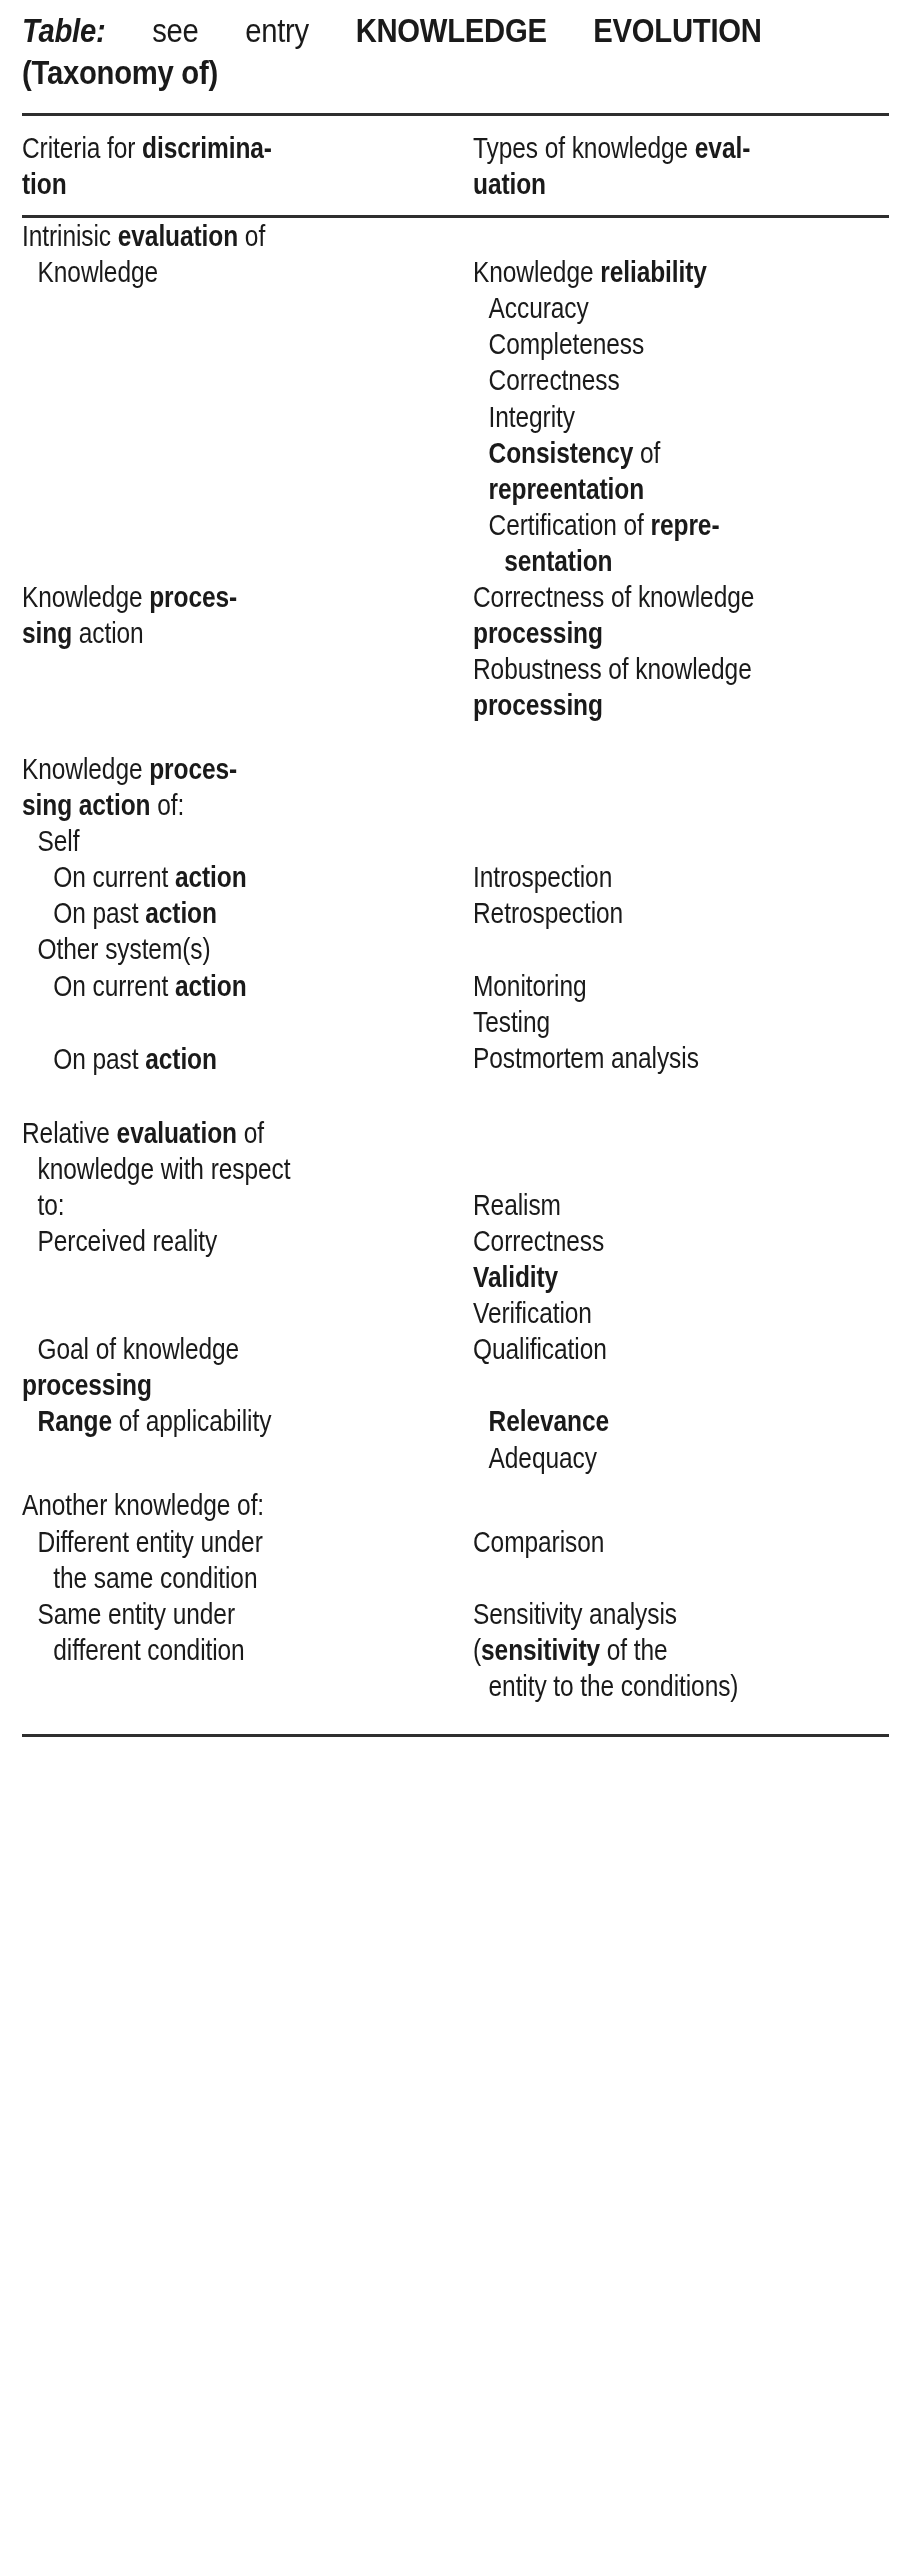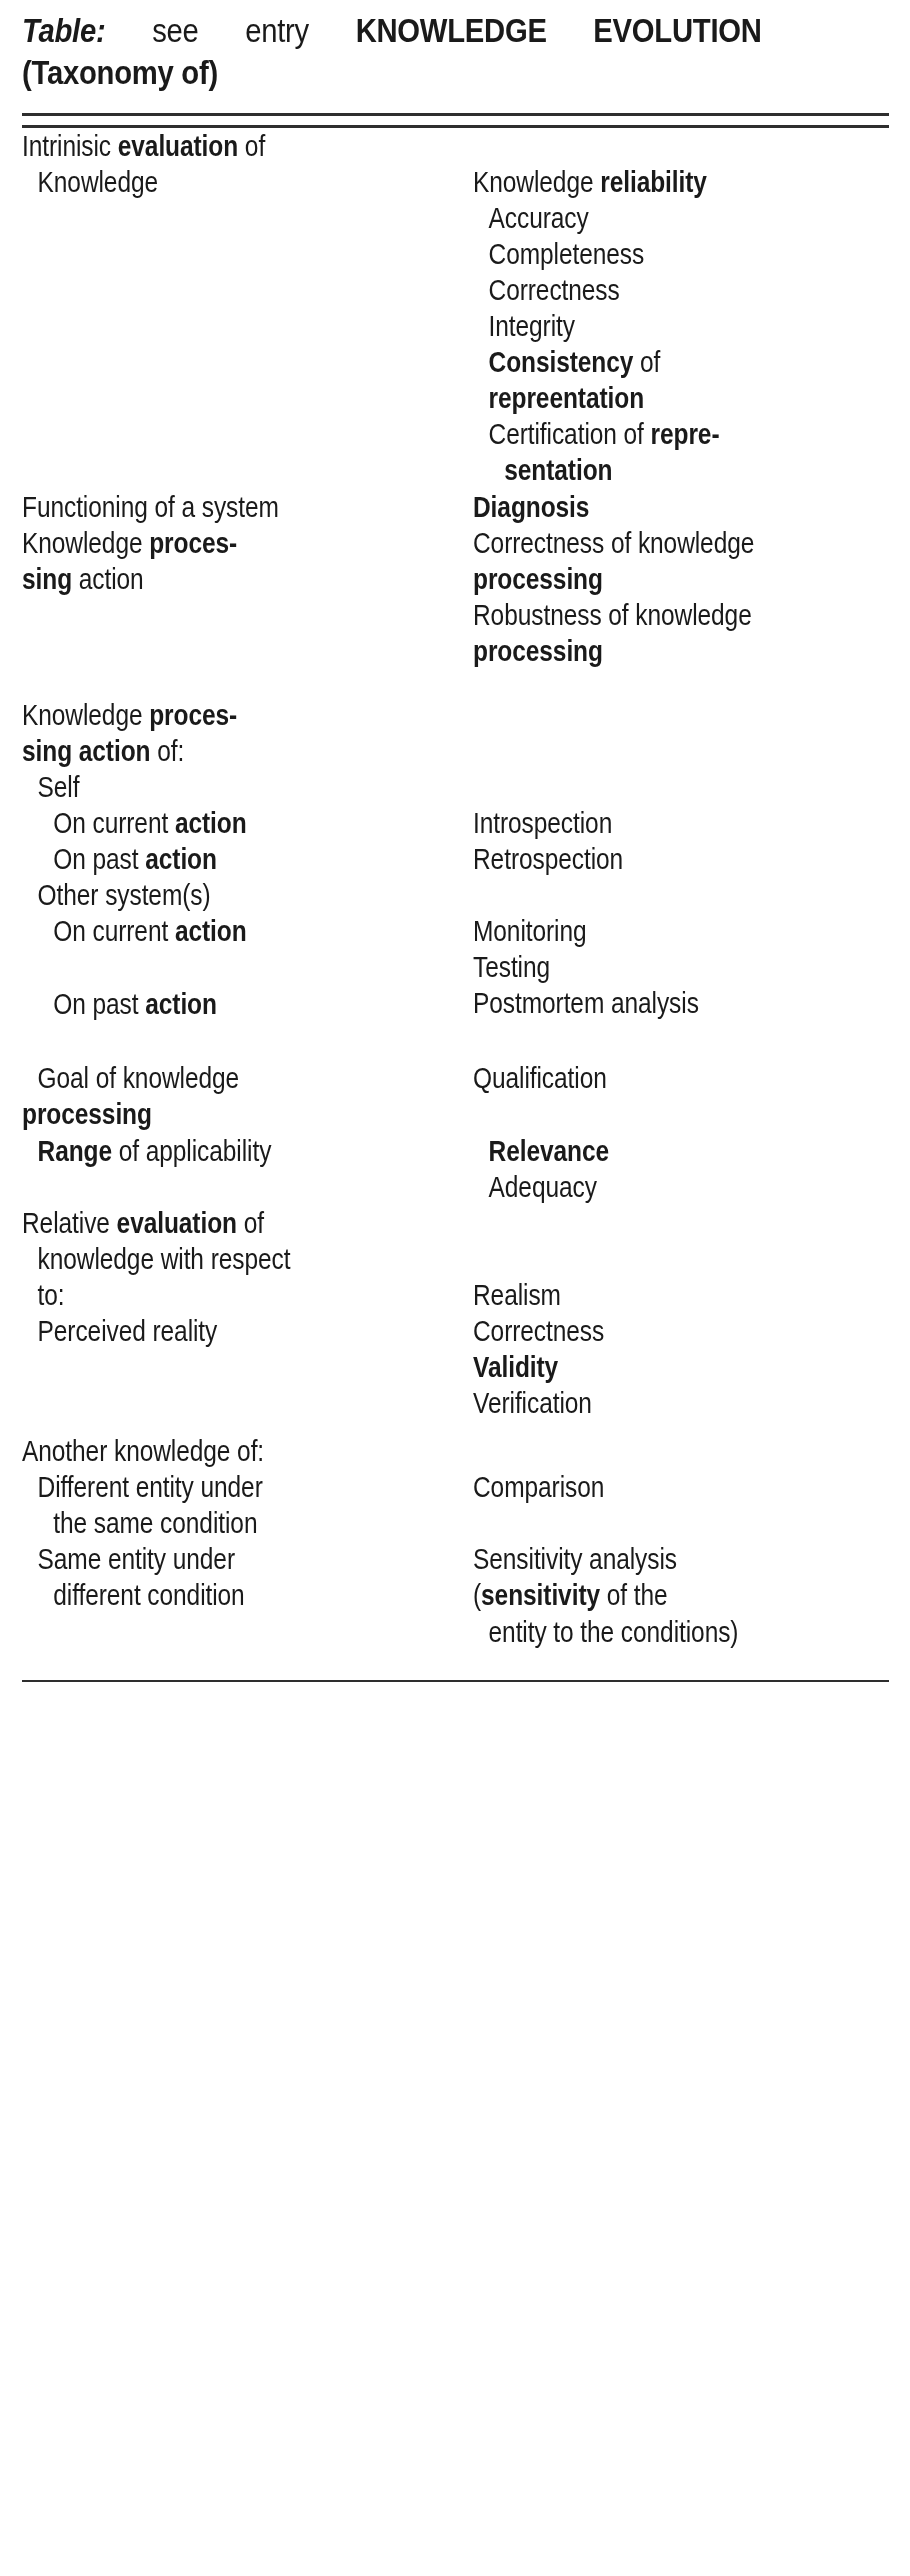--- a/index.html
+++ b/index.html
@@ -115,20 +115,38 @@
       <span class="title-plain">see</span>
       <span class="title-plain">entry</span>
       <span class="title-caps">KNOWLEDGE</span>
       <span class="title-caps">EVOLUTION</span>
     </span>
     <span class="title-line">(Taxonomy of)</span>
   </div>
 
   <div class="rule rule-top"></div>
 
+  <table class="tbl">
+    <tbody>
+        <tr class="hdr-row">
+      <td class="col-a">
+        <div class="cell-text head">
+          <span class="ln"><span>Criteria for </span><b>discrimina-</b></span>
+          <span class="ln"><b>tion</b></span>
+        </div>
+      </td>
+      <td class="col-b">
+        <div class="cell-text head">
+          <span class="ln"><span>Types of knowledge </span><b>eval-</b></span>
+          <span class="ln"><b>uation</b></span>
+        </div>
+      </td>
+    </tr>
+  </tbody>
+    </table>
 
   <div class="rule rule-head"></div>
 
   <table class="tbl body-start">
 
     <tbody>
         <tr>
       <td class="col-a">
         <div class="cell-text">
           <span class="ln i0"><span>Intrinisic </span><b>evaluation</b><span> of</span></span>
@@ -145,32 +163,20 @@
           <span class="ln i1">Integrity</span>
           <span class="ln i1"><b>Consistency</b><span> of</span></span>
           <span class="ln i1"><b>repreentation</b></span>
           <span class="ln i1"><span>Certification of </span><b>repre-</b></span>
           <span class="ln i2"><b>sentation</b></span>
         </div>
       </td>
     </tr>
 
 
-    <tr>
-      <td class="col-a">
-        <div class="cell-text">
-          <span class="ln i0">Functioning of a system</span>
-        </div>
-      </td>
-      <td class="col-b">
-        <div class="cell-text">
-          <span class="ln i0"><b>Diagnosis</b></span>
-        </div>
-      </td>
-    </tr>
 
     <tr>
       <td class="col-a">
         <div class="cell-text">
           <span class="ln i0"><span>Knowledge </span><b>proces-</b></span>
           <span class="ln i0"><b>sing</b><span> action</span></span>
         </div>
       </td>
       <td class="col-b">
         <div class="cell-text">
@@ -218,52 +224,52 @@
 
     <tr>
           <td colspan="2">
             <div class="spacer-lg"></div>
           </td>
         </tr>
 
     <tr>
       <td class="col-a">
         <div class="cell-text">
-          <span class="ln i1">Goal of knowledge</span>
-          <span class="ln i0"><b>processing</b></span>
-          <span class="ln i1"><b>Range</b><span> of applicability</span></span>
-        </div>
-      </td>
-      <td class="col-b">
-        <div class="cell-text">
-          <span class="ln i0">Qualification</span>
-          <span class="ln i0" style="visibility:hidden">&nbsp;</span>
-          <span class="ln i1"><b>Relevance</b></span>
-          <span class="ln i1">Adequacy</span>
-        </div>
-      </td>
-    </tr>
-
-    <tr>
-      <td class="col-a">
-        <div class="cell-text">
           <span class="ln i0"><span>Relative </span><b>evaluation</b><span> of</span></span>
           <span class="ln i1">knowledge with respect</span>
           <span class="ln i1">to:</span>
           <span class="ln i1">Perceived reality</span>
         </div>
       </td>
       <td class="col-b">
         <div class="cell-text">
           <span class="ln i0" style="visibility:hidden">&nbsp;</span>
           <span class="ln i0" style="visibility:hidden">&nbsp;</span>
           <span class="ln i0">Realism</span>
           <span class="ln i0">Correctness</span>
           <span class="ln i0"><b>Validity</b></span>
           <span class="ln i0">Verification</span>
+        </div>
+      </td>
+    </tr>
+
+    <tr>
+      <td class="col-a">
+        <div class="cell-text">
+          <span class="ln i1">Goal of knowledge</span>
+          <span class="ln i0"><b>processing</b></span>
+          <span class="ln i1"><b>Range</b><span> of applicability</span></span>
+        </div>
+      </td>
+      <td class="col-b">
+        <div class="cell-text">
+          <span class="ln i0">Qualification</span>
+          <span class="ln i0" style="visibility:hidden">&nbsp;</span>
+          <span class="ln i1"><b>Relevance</b></span>
+          <span class="ln i1">Adequacy</span>
         </div>
       </td>
     </tr>
 
     <tr>
           <td colspan="2">
             <div class="spacer-sm"></div>
           </td>
         </tr>
 

